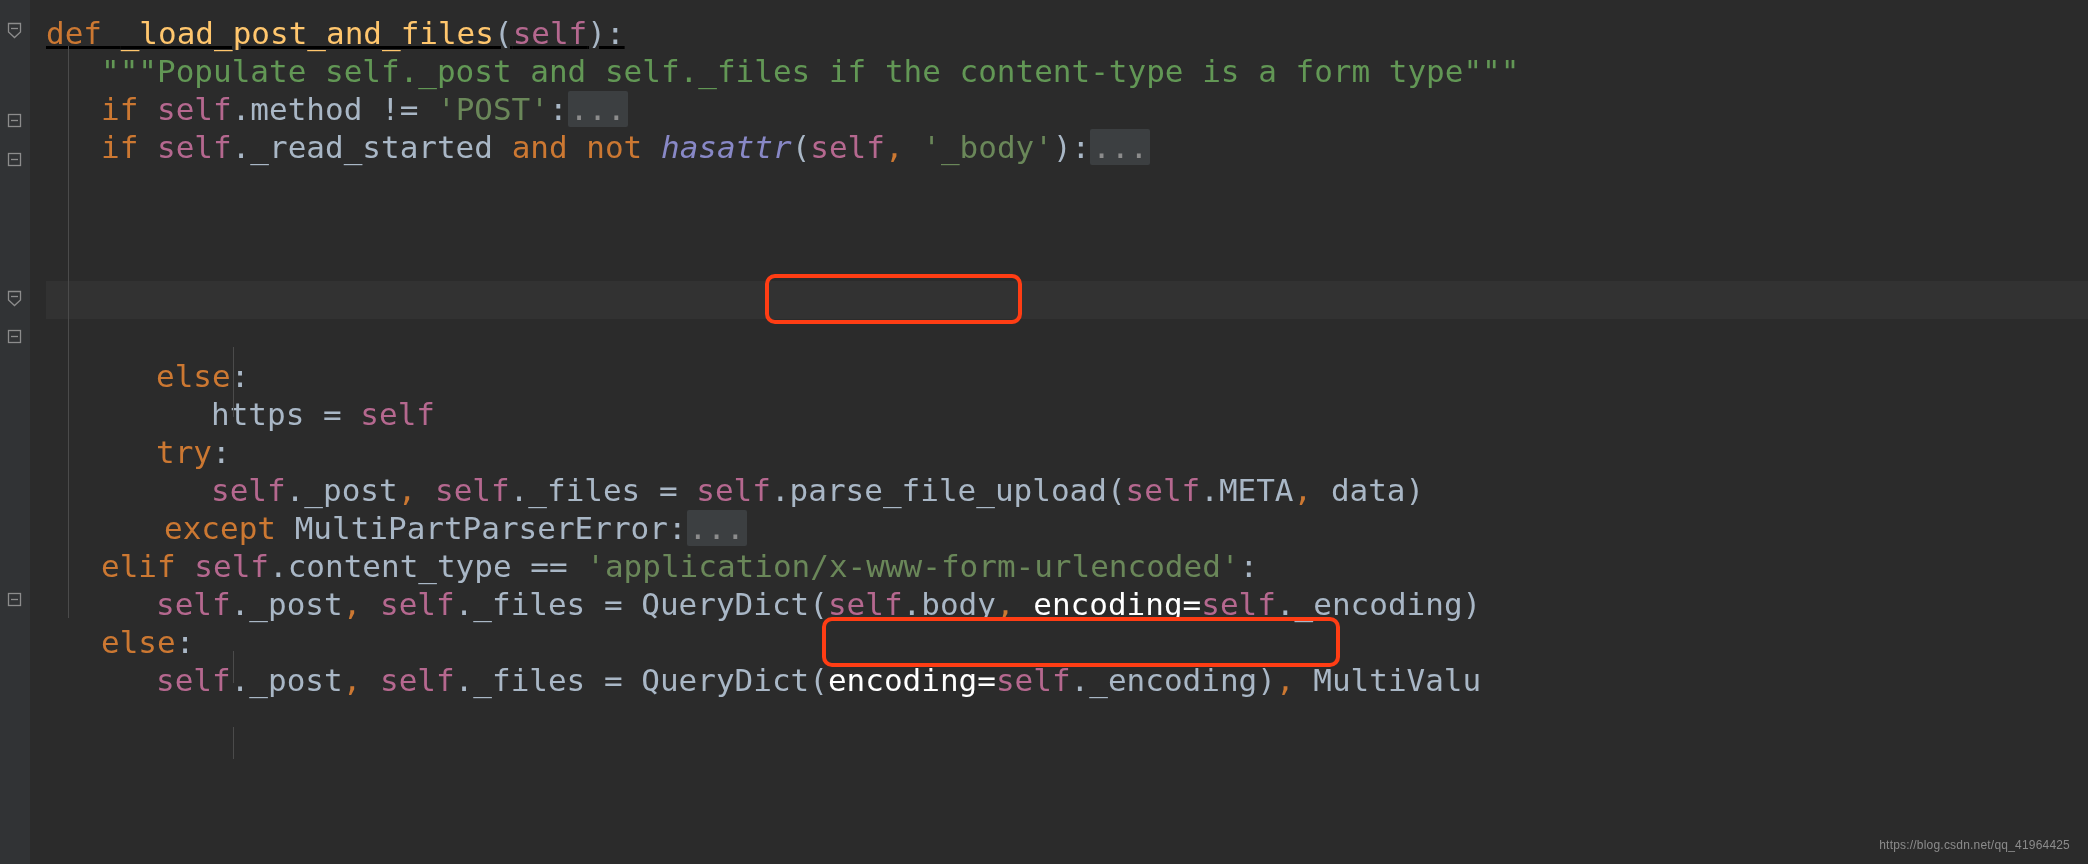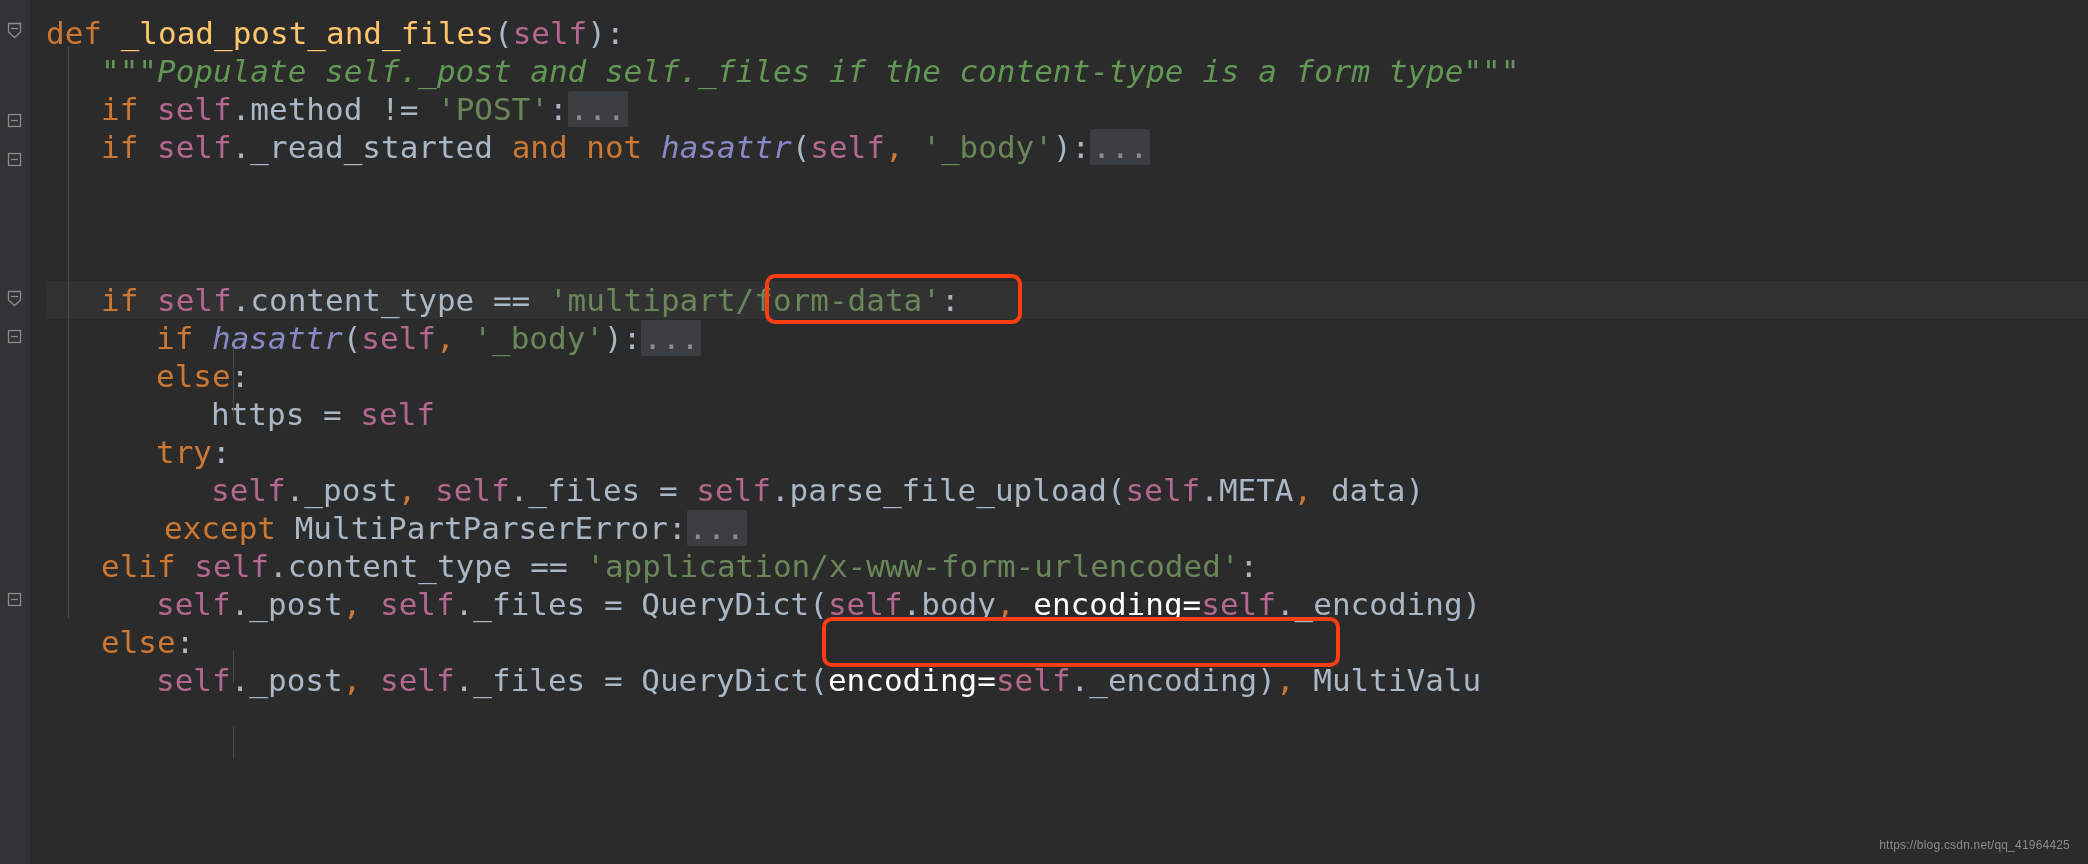--- a/index.html
+++ b/index.html
@@ -75,21 +75,21 @@
     background: #4b4b4b;
     z-index: 1;
   }
 
   
   .kw    { color: #cc7832; }
   .self  { color: #b5688f; }
   .id    { color: #a9b7c6; }
   .fn    { color: #ffc66d; }
   .str   { color: #6a8759; }
-  .doc   { color: #629755; font-style: italic; }
+  .doc   { color: #629755; }
   .param { color: #ffffff; }
   .bi    { color: #8888c6; font-style: italic; }
   .punct { color: #a9b7c6; }
   .comma { color: #cc7832; }
   .op    { color: #a9b7c6; }
 
   
   .ellipsis {
     background: #3c3f41;
     color: #8c8c8c;
@@ -166,28 +166,26 @@
     </svg>
   </div>
 
   <div id="code">
 
     <div class="indent-guide" style="left:22px; top:46px; height:572px;"></div>
     <div class="indent-guide" style="left:187px; top:347px; height:70px;"></div>
     <div class="indent-guide" style="left:187px; top:651px; height:32px;"></div>
     <div class="indent-guide" style="left:187px; top:727px; height:32px;"></div>
 
-    <div class="line" id="L0" style="top: 14px; left: 0px;"><span class="kw">def</span><span class="id"> </span><span class="fn">_load_post_and_files</span><span class="punct">(</span><span class="self">self</span><span class="punct">):</span></div>
+    <div class="line" id="L0" style="top: 14px; left: 0px; text-decoration: underline;"><span class="kw">def</span><span class="id"> </span><span class="fn">_load_post_and_files</span><span class="punct">(</span><span class="self">self</span><span class="punct">):</span></div>
     <div class="line" id="L1" style="top: 52px; left: 55px;"><span class="doc" style="font-style: normal;">"""</span><span class="doc">Populate self._post and self._files if the content-type is a form type"""</span></div>
     <div class="line" id="L2" style="top: 90px; left: 55px;"><span class="kw">if</span><span class="id"> </span><span class="self">self</span><span class="id">.method </span><span class="op">!=</span><span class="id"> </span><span class="str">'POST'</span><span class="punct">:</span><span class="ellipsis">...</span></div>
     <div class="line" id="L3" style="top: 128px; left: 55px;"><span class="kw">if</span><span class="id"> </span><span class="self">self</span><span class="id">._read_started </span><span class="kw">and</span><span class="id"> </span><span class="kw">not</span><span class="id"> </span><span class="bi">hasattr</span><span class="punct">(</span><span class="self">self</span><span class="comma">,</span><span class="id"> </span><span class="str">'_body'</span><span class="punct">):</span><span class="ellipsis">...</span></div>
     <div class="line" id="L4" style="top: 166px; left: 0px;"></div>
     <div class="line" id="L5" style="top:204px;"></div>
-    <div class="line" id="L6" style="top: 281px; left: 55px;"><span class="kw">if</span><span class="id"> </span><span class="self">self</span><span class="id">.content_type </span><span class="op">==</span><span class="id"> </span><span class="str">'multipart/form-data'</span><span class="punct">:</span></div>
-    <div class="line" id="L7" style="top: 319px; left: 110px;"><span class="kw">if</span><span class="id"> </span><span class="bi">hasattr</span><span class="punct">(</span><span class="self">self</span><span class="comma">,</span><span class="id"> </span><span class="str">'_body'</span><span class="punct">):</span><span class="ellipsis">...</span></div>
     <div class="line" id="L8" style="top: 357px; left: 110px;"><span class="kw">else</span><span class="punct">:</span></div>
     <div class="line" id="L9" style="top: 395px; left: 165px;"><span class="id">https </span><span class="op">=</span><span class="id"> </span><span class="self">self</span></div>
     <div class="line" id="L10" style="top: 433px; left: 110px;"><span class="kw">try</span><span class="punct">:</span></div>
     <div class="line" id="L11" style="top: 471px; left: 165px;"><span class="self">self</span><span class="id">._post</span><span class="comma">,</span><span class="id"> </span><span class="self">self</span><span class="id">._files </span><span class="op">=</span><span class="id"> </span><span class="self">self</span><span class="id">.parse_file_upload(</span><span class="self">self</span><span class="id">.META</span><span class="comma">,</span><span class="id"> data)</span></div>
     <div class="line" id="L12" style="top: 509px; left: 110px; margin-left: 8px;"><span class="kw">except</span><span class="id"> MultiPartParserError:</span><span class="ellipsis">...</span></div>
     <div class="line" id="L13" style="top: 547px; left: 55px;"><span class="kw">elif</span><span class="id"> </span><span class="self">self</span><span class="id">.content_type </span><span class="op">==</span><span class="id"> </span><span class="str">'application/x-www-form-urlencoded'</span><span class="punct">:</span></div>
     <div class="line" id="L14" style="top: 585px; left: 110px;"><span class="self">self</span><span class="id">._post</span><span class="comma">,</span><span class="id"> </span><span class="self">self</span><span class="id">._files </span><span class="op">=</span><span class="id"> QueryDict(</span><span class="self">self</span><span class="id">.body</span><span class="comma">,</span><span class="id"> </span><span class="param">encoding</span><span class="param">=</span><span class="self">self</span><span class="id">._encoding)</span></div>
     <div class="line" id="L15" style="top: 623px; left: 55px;"><span class="kw">else</span><span class="punct">:</span></div>
     <div class="line" id="L16" style="top: 661px; left: 110px;"><span class="self">self</span><span class="id">._post</span><span class="comma">,</span><span class="id"> </span><span class="self">self</span><span class="id">._files </span><span class="op">=</span><span class="id"> QueryDict(</span><span class="param">encoding</span><span class="param">=</span><span class="self">self</span><span class="id">._encoding)</span><span class="comma">,</span><span class="id"> MultiValu</span></div>
   </div>

